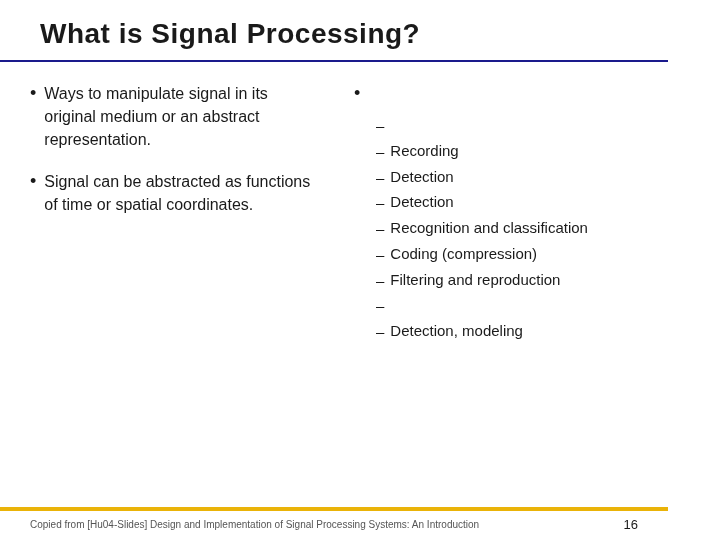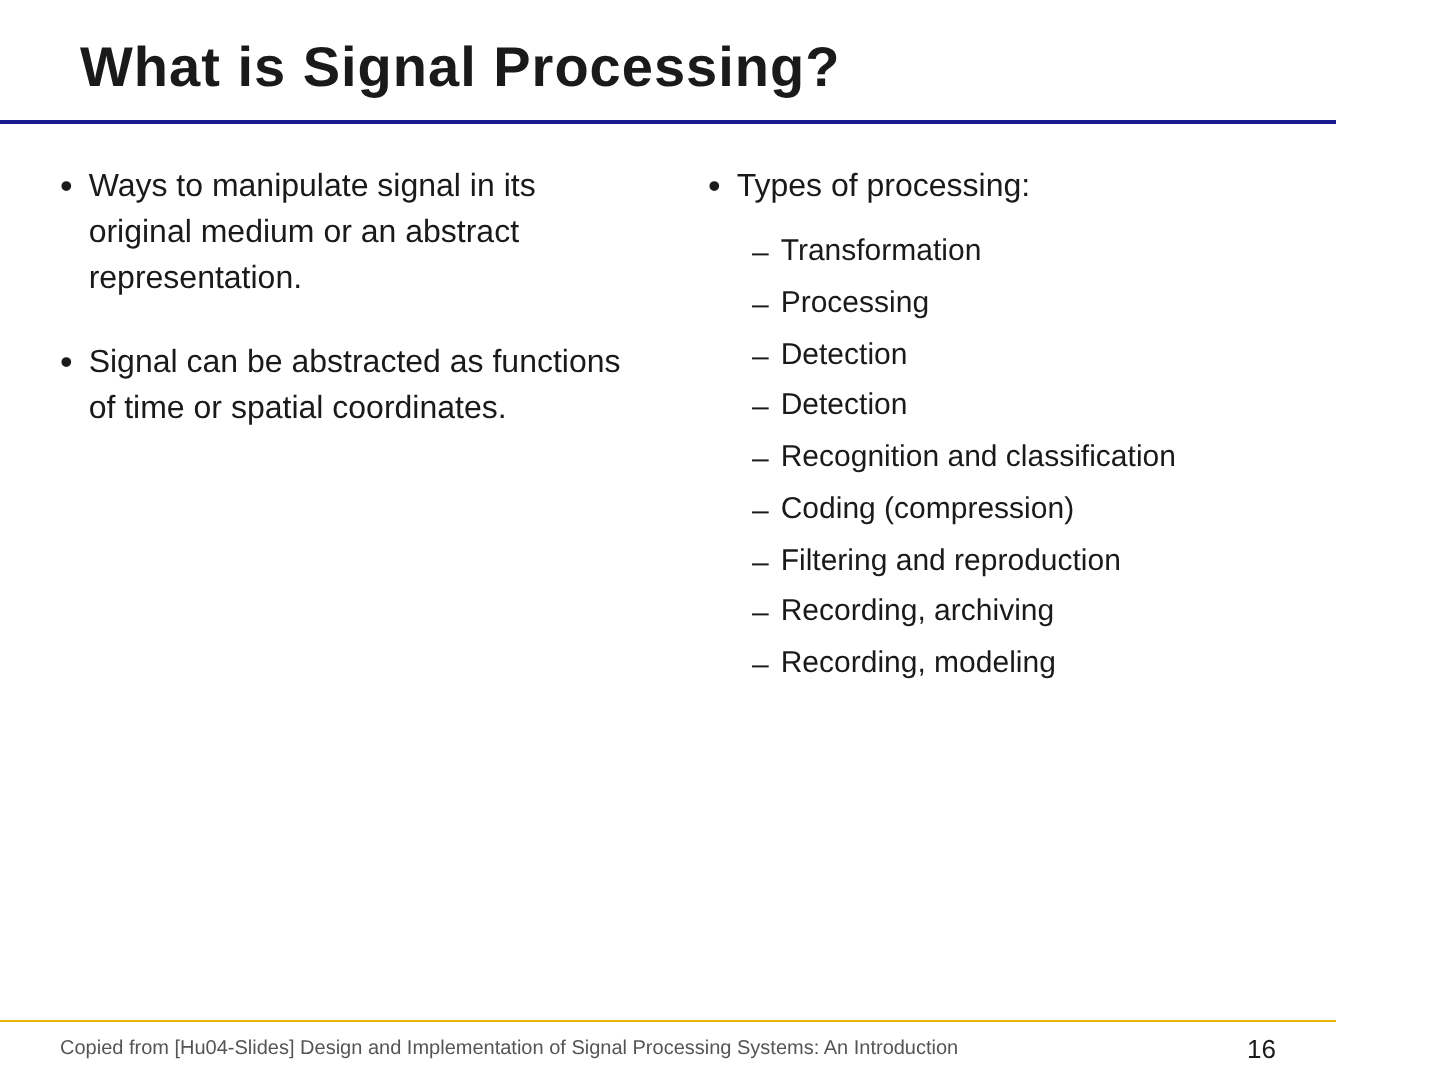--- a/index.html
+++ b/index.html
@@ -109,21 +109,21 @@
       margin-right: 6px;
       flex-shrink: 0;
       margin-top: 1px;
     }
 
     .footer {
       padding: 6px 30px 8px 30px;
       display: flex;
       justify-content: space-between;
       align-items: center;
-      border-top: 1px solid #eab308;
+      border-top: 4px solid #eab308;
     }
 
     .footer-text {
       font-size: 10px;
       color: #555555;
     }
 
     .page-number {
       font-size: 13px;
       color: #1a1a1a;
@@ -149,31 +149,29 @@
     </div>
         <div class="bullet-item">
       <span class="bullet-dot">•</span>
       <span class="bullet-text">Signal can be abstracted as functions of time or spatial coordinates.</span>
     </div>
       </div>
 
     <div class="right-column">
       <div class="section-header">
         <span class="section-dot">•</span>
-        <span class="section-title">Types of processing:</span>
       </div>
       <ul class="dash-list">
 
       <li>
             <span class="dash">–</span>
-            <span>Transformation</span>
-          </li>
-          <li>
-            <span class="dash">–</span>
-            <span>Processing</span>
+          </li>
+          <li>
+            <span class="dash">–</span>
+            <span>Recording</span>
           </li>
           <li>
             <span class="dash">–</span>
             <span>Detection</span>
           </li>
           <li>
             <span class="dash">–</span>
             <span>Detection</span>
           </li>
           <li>
@@ -183,25 +181,24 @@
           <li>
             <span class="dash">–</span>
             <span>Coding (compression)</span>
           </li>
           <li>
             <span class="dash">–</span>
             <span>Filtering and reproduction</span>
           </li>
           <li>
             <span class="dash">–</span>
-            <span>Recording, archiving</span>
-          </li>
-          <li>
-            <span class="dash">–</span>
-            <span>Recording, modeling</span>
+          </li>
+          <li>
+            <span class="dash">–</span>
+            <span>Detection, modeling</span>
           </li>
         </ul>
     </div>
 
   </div>
 
   <div class="footer">
     <span class="footer-text">Copied from  [Hu04-Slides] Design and Implementation of Signal Processing Systems: An Introduction</span>
     <span class="page-number">16</span>
   </div>

